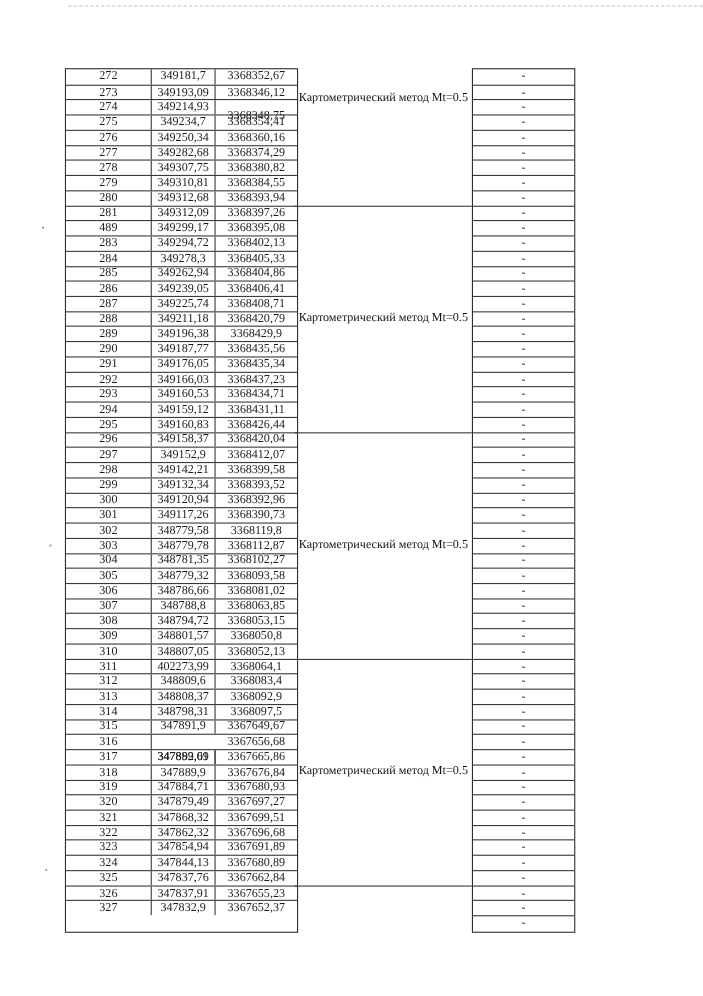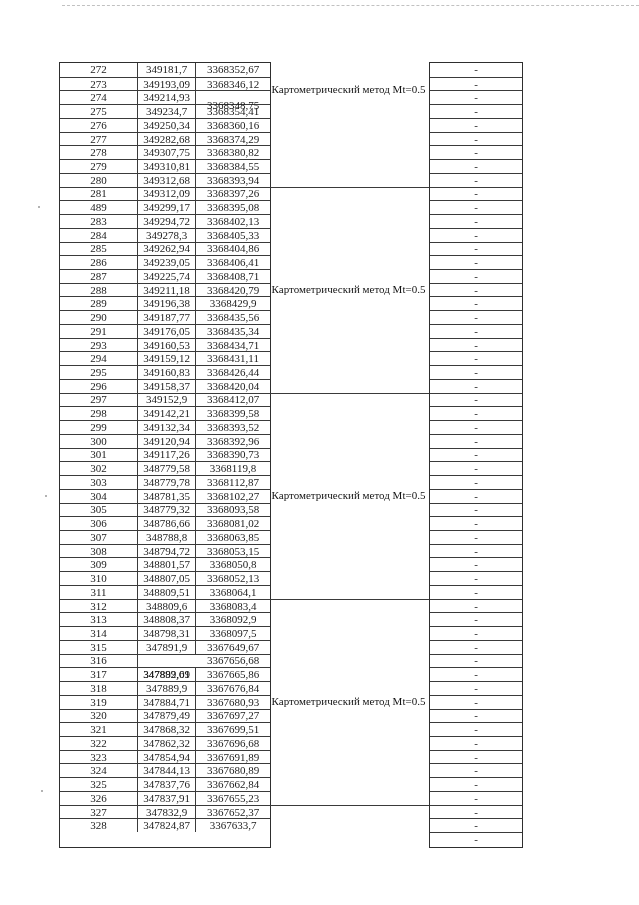--- a/index.html
+++ b/index.html
@@ -158,20 +158,25 @@
         <div class="cell b" style="width: 78px; flex: 0 0 78px;">290</div>
         <div class="cell b" style="width: 58px; flex: 0 0 58px;">349187,77</div>
         <div class="cell" style="flex: 1 1 auto;">3368435,56</div>
       </div>
       <div class="row" style="height: 13.74px;">
         <div class="cell b" style="width: 78px; flex: 0 0 78px;">291</div>
         <div class="cell b" style="width: 58px; flex: 0 0 58px;">349176,05</div>
         <div class="cell" style="flex: 1 1 auto;">3368435,34</div>
       </div>
       <div class="row" style="height: 13.74px;">
+        <div class="cell b" style="width: 78px; flex: 0 0 78px;">292</div>
+        <div class="cell b" style="width: 58px; flex: 0 0 58px;">349166,03</div>
+        <div class="cell" style="flex: 1 1 auto;">3368437,23</div>
+      </div>
+      <div class="row" style="height: 13.74px;">
         <div class="cell b" style="width: 78px; flex: 0 0 78px;">293</div>
         <div class="cell b" style="width: 58px; flex: 0 0 58px;">349160,53</div>
         <div class="cell" style="flex: 1 1 auto;">3368434,71</div>
       </div>
       <div class="row" style="height: 13.74px;">
         <div class="cell b" style="width: 78px; flex: 0 0 78px;">294</div>
         <div class="cell b" style="width: 58px; flex: 0 0 58px;">349159,12</div>
         <div class="cell" style="flex: 1 1 auto;">3368431,11</div>
       </div>
       <div class="row" style="height: 13.74px;">
@@ -249,21 +254,21 @@
         <div class="cell b" style="width: 58px; flex: 0 0 58px;">348801,57</div>
         <div class="cell" style="flex: 1 1 auto;">3368050,8</div>
       </div>
       <div class="row" style="height: 13.74px;">
         <div class="cell b" style="width: 78px; flex: 0 0 78px;">310</div>
         <div class="cell b" style="width: 58px; flex: 0 0 58px;">348807,05</div>
         <div class="cell" style="flex: 1 1 auto;">3368052,13</div>
       </div>
       <div class="row" style="height: 13.74px;">
         <div class="cell b" style="width: 78px; flex: 0 0 78px;">311</div>
-        <div class="cell b" style="width: 58px; flex: 0 0 58px;">348809,51</div>
+        <div class="cell b" style="width: 58px; flex: 0 0 58px;">402273,99</div>
         <div class="cell" style="flex: 1 1 auto;">3368064,1</div>
       </div>
       <div class="row" style="height: 13.74px;">
         <div class="cell b" style="width: 78px; flex: 0 0 78px;">312</div>
         <div class="cell b" style="width: 58px; flex: 0 0 58px;">348809,6</div>
         <div class="cell" style="flex: 1 1 auto;">3368083,4</div>
       </div>
       <div class="row" style="height: 13.74px;">
         <div class="cell b" style="width: 78px; flex: 0 0 78px;">313</div>
         <div class="cell b" style="width: 58px; flex: 0 0 58px;">348808,37</div>
@@ -331,25 +336,20 @@
       </div>
       <div class="row" style="height: 13.74px;">
         <div class="cell b" style="width: 78px; flex: 0 0 78px;">326</div>
         <div class="cell b" style="width: 58px; flex: 0 0 58px;">347837,91</div>
         <div class="cell" style="flex: 1 1 auto;">3367655,23</div>
       </div>
       <div class="row" style="height: 13.74px;">
         <div class="cell b" style="width: 78px; flex: 0 0 78px;">327</div>
         <div class="cell b" style="width: 58px; flex: 0 0 58px;">347832,9</div>
         <div class="cell" style="flex: 1 1 auto;">3367652,37</div>
-      </div>
-      <div class="row" style="height: 13.74px;">
-        <div class="cell b" style="width: 78px; flex: 0 0 78px;">328</div>
-        <div class="cell b" style="width: 58px; flex: 0 0 58px;">347824,87</div>
-        <div class="cell" style="flex: 1 1 auto;">3367633,7</div>
       </div>
     </div>
   <div id="method-layer">
       <div class="method-label" style="left: 268px; width: 161px; top: 83.48px;">Картометрический метод Mt=0.5</div>
       <div class="group-sep" style="left: 268px; width: 161px; top: 186.66px;"></div>
       <div class="method-label" style="left: 268px; width: 161px; top: 282.71px;">Картометрический метод Mt=0.5</div>
       <div class="group-sep" style="left: 268px; width: 161px; top: 392.76px;"></div>
       <div class="method-label" style="left: 268px; width: 161px; top: 488.81px;">Картометрический метод Mt=0.5</div>
       <div class="group-sep" style="left: 268px; width: 161px; top: 598.86px;"></div>
       <div class="method-label" style="left: 268px; width: 161px; top: 694.91px;">Картометрический метод Mt=0.5</div>

